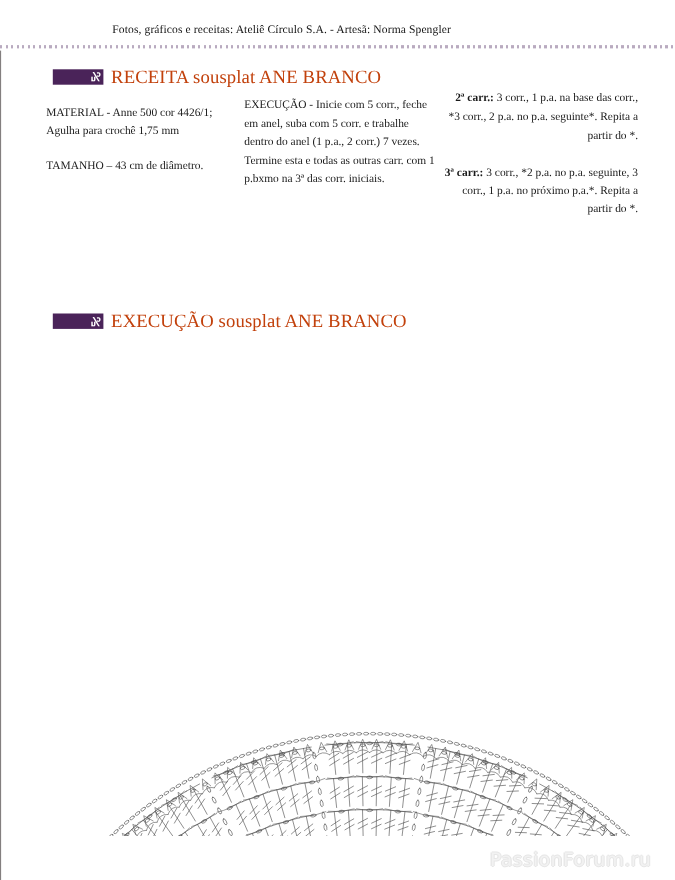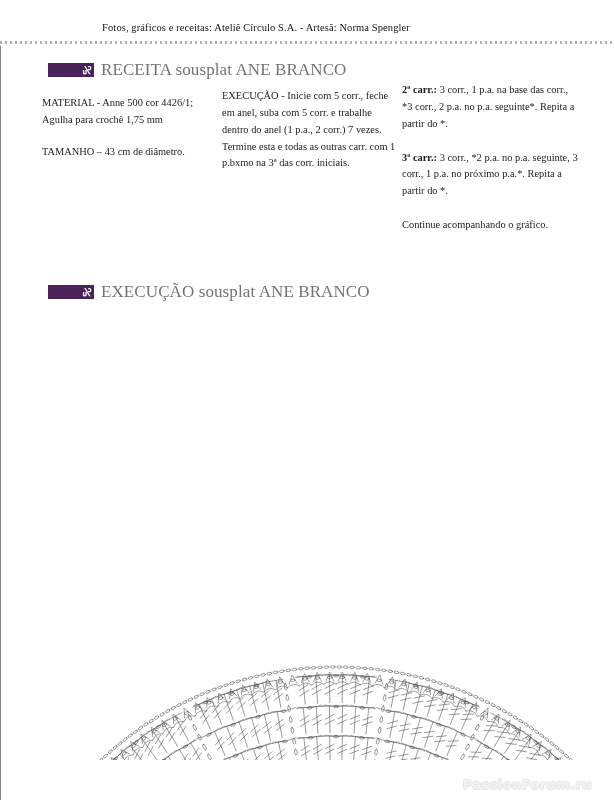--- a/index.html
+++ b/index.html
@@ -76,21 +76,21 @@
   }
   .heading-marker .glyph {
     transform: scaleX(-1);
     display: inline-block;
     font-weight: bold;
     font-size: 11px;
   }
   .heading-text {
     margin-left: 7px;
     font-size: 17px;
-    color: #737373;
+    color: #c2410c;
     letter-spacing: .1px;
     white-space: nowrap;
     font-family: "Liberation Serif", "DejaVu Serif", serif;
   }
 
   #heading-receita { top: 60px; left: 48px; }
   #heading-grafico { top: 282px; left: 48px; }
 
   
   .text-columns {
@@ -103,48 +103,47 @@
   }
   .col {
     font-size: 10.4px;
     line-height: 1.62;
     color: #1b1b1b;
   }
   .col p { margin: 0; }
   .col p + p { margin-top: 1.45em; }
   .col-1 { width: 176px; padding-right: 6px; }
   .col-2 { width: 176px; padding-right: 6px; margin-top: -7px; }
-  .col-3 { width: 180px; margin-top: -13px; }
+  .col-3 { width: 180px; margin-top: -13px; text-align: right; }
   .col-3 p + p { margin-top: 17px; }
   .carr-label { font-weight: bold; }
 
   
   .chart-wrap {
     position: absolute;
     top: 310px;
     left: 18px;
     width: 578px;
     height: 450px;
   }
   .chart-wrap svg { display: block; }
 
   
   .watermark {
     position: absolute;
     right: 22px;
     bottom: 8px;
-    font-size: 13px;
+    font-size: 17px;
     font-family: "DejaVu Sans", sans-serif;
     color: #f2f2f2;
     letter-spacing: .4px;
     text-shadow:
       1px 0 0 #e6e6e6, -1px 0 0 #e6e6e6,
       0 1px 0 #e6e6e6, 0 -1px 0 #e6e6e6;
     user-select: none;
-    font-weight: bold;
   }
 </style>
 </head>
 <body>
 
 <div class="binding-edge"></div>
 
 <div class="credit-line">Fotos, gráficos e receitas: Ateliê Círculo S.A.  -  Artesã: Norma Spengler</div>
 
 <div class="dotted-rule"></div>
@@ -167,21 +166,20 @@
     <p>EXECUÇÃO - Inicie com 5 corr., feche em anel, suba com 5 corr. e trabalhe dentro do anel (1 p.a., 2 corr.) 7 vezes. Termine esta e todas as outras carr. com 1 p.bxmo na 3ª das corr. iniciais.</p>
   </div>
 
   <div class="col col-3">
     <p>
       <span class="carr-label">2ª carr.:</span><span> 3 corr., 1 p.a. na base das corr., *3 corr., 2 p.a. no p.a. seguinte*. Repita a partir do *.</span>
     </p>
     <p>
       <span class="carr-label">3ª carr.:</span><span> 3 corr., *2 p.a. no p.a. seguinte, 3 corr., 1 p.a. no próximo p.a.*. Repita a partir do *.</span>
     </p>
-    <p>Continue acompanhando o gráfico.</p>
   </div>
 
 </div>
 
 <div class="section-heading" id="heading-grafico">
   <span class="heading-marker">
     <span class="glyph">℆</span>
   </span>
   <span class="heading-text">EXECUÇÃO sousplat ANE BRANCO</span>
 </div>

